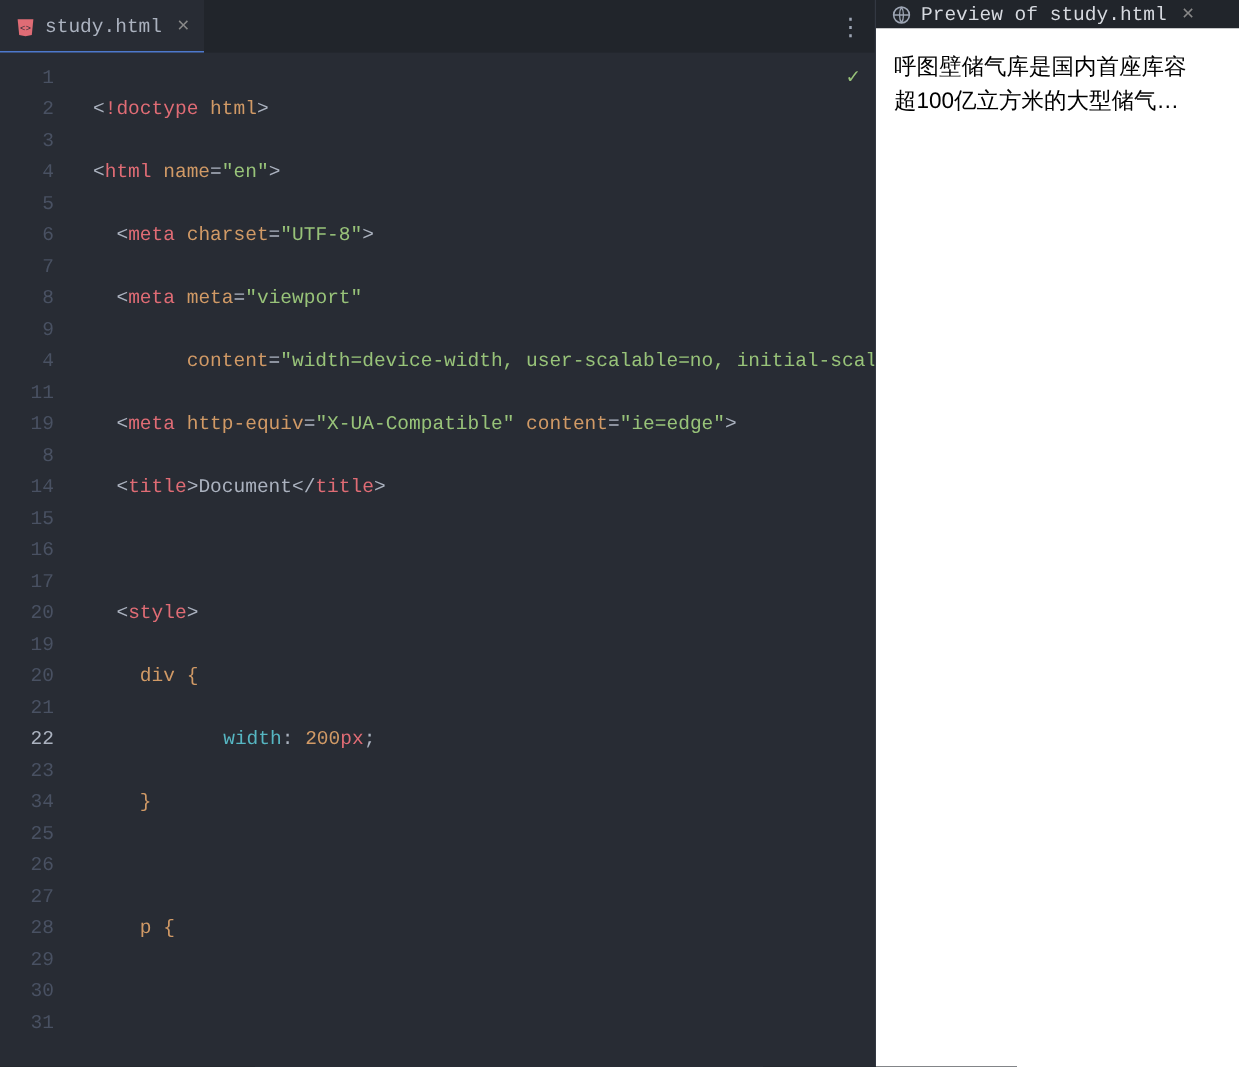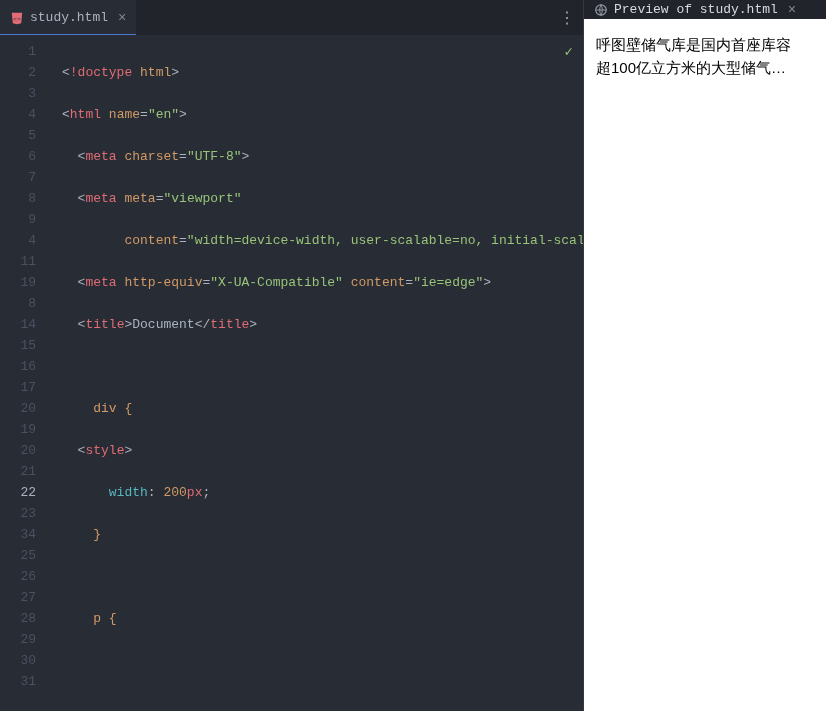--- a/index.html
+++ b/index.html
@@ -66,21 +66,21 @@
 .status-check {
   position: absolute; top: 8px; right: 10px; color: #98c379; font-size: 14px;
 }
 
 
 .p  { color: #abb2bf; }   
 .t  { color: #e06c75; }   
 .a  { color: #d19a66; }   
 .s  { color: #98c379; }   
 .n  { color: #d19a66; }   
-.k  { color: #56b6c2; }
+.k  { color: #56b6c2; margin-left: 40px; }
 .sel{ color: #d19a66; }
 .txt{ color: #abb2bf; }
 .bracket1 { color: #d19a66; }
 </style>
 </head>
 <body>
 
 <div class="left-pane">
   <div class="tab-bar">
     <div class="tab active">
@@ -135,22 +135,22 @@
     </div>
     <div class="code">
 <div class="line"><span class="p">&lt;</span><span class="t">!doctype</span><span class="p"> </span><span class="a">html</span><span class="p">&gt;</span></div>
 <div class="line"><span class="p">&lt;</span><span class="t">html</span><span class="p"> </span><span class="a">name</span><span class="p">=</span><span class="s">"en"</span><span class="p">&gt;</span></div>
 <div class="line">  <span class="p">&lt;</span><span class="t">meta</span><span class="p"> </span><span class="a">charset</span><span class="p">=</span><span class="s">"UTF-8"</span><span class="p">&gt;</span></div>
 <div class="line">  <span class="p">&lt;</span><span class="t">meta</span><span class="p"> </span><span class="a">meta</span><span class="p">=</span><span class="s">"viewport"</span></div>
 <div class="line">        <span class="a">content</span><span class="p">=</span><span class="s">"width=device-width, user-scalable=no, initial-scale=1.0, m</span></div>
 <div class="line">  <span class="p">&lt;</span><span class="t">meta</span><span class="p"> </span><span class="a">http-equiv</span><span class="p">=</span><span class="s">"X-UA-Compatible"</span><span class="p"> </span><span class="a">content</span><span class="p">=</span><span class="s">"ie=edge"</span><span class="p">&gt;</span></div>
 <div class="line">  <span class="p">&lt;</span><span class="t">title</span><span class="p">&gt;</span><span class="txt">Document</span><span class="p">&lt;/</span><span class="t">title</span><span class="p">&gt;</span></div>
 <div class="line"> </div>
+<div class="line">  <span class="p">&lt;</span><span class="t">style</span><span class="p">&gt;</span></div>
 <div class="line">    <span class="sel">div</span> <span class="bracket1">{</span></div>
-<div class="line">  <span class="p">&lt;</span><span class="t">style</span><span class="p">&gt;</span></div>
 <div class="line">      <span class="k">width</span><span class="p">: </span><span class="n">200</span><span class="t">px</span><span class="p">;</span></div>
 <div class="line">    <span class="bracket1">}</span></div>
 <div class="line"> </div>
 <div class="line">    <span class="sel">p</span> <span class="bracket1">{</span></div>
 <div class="line"> </div>
 
 
 
 
 

